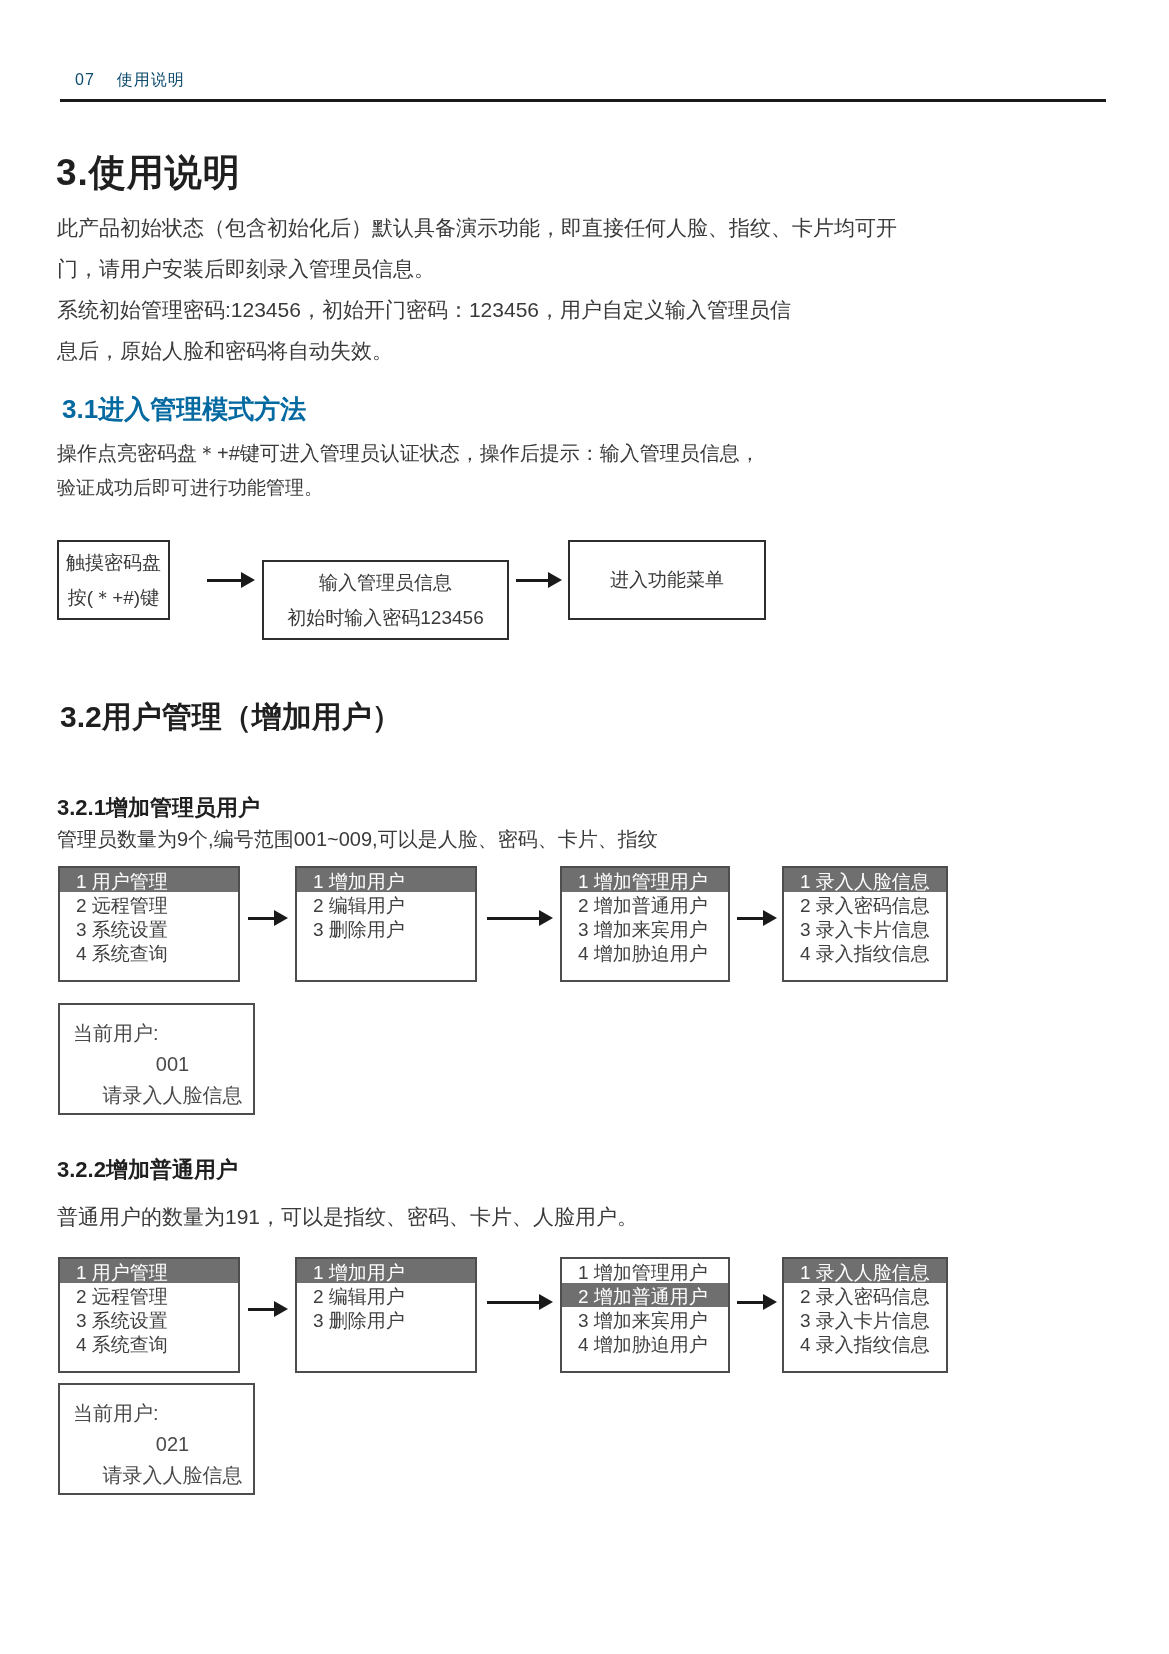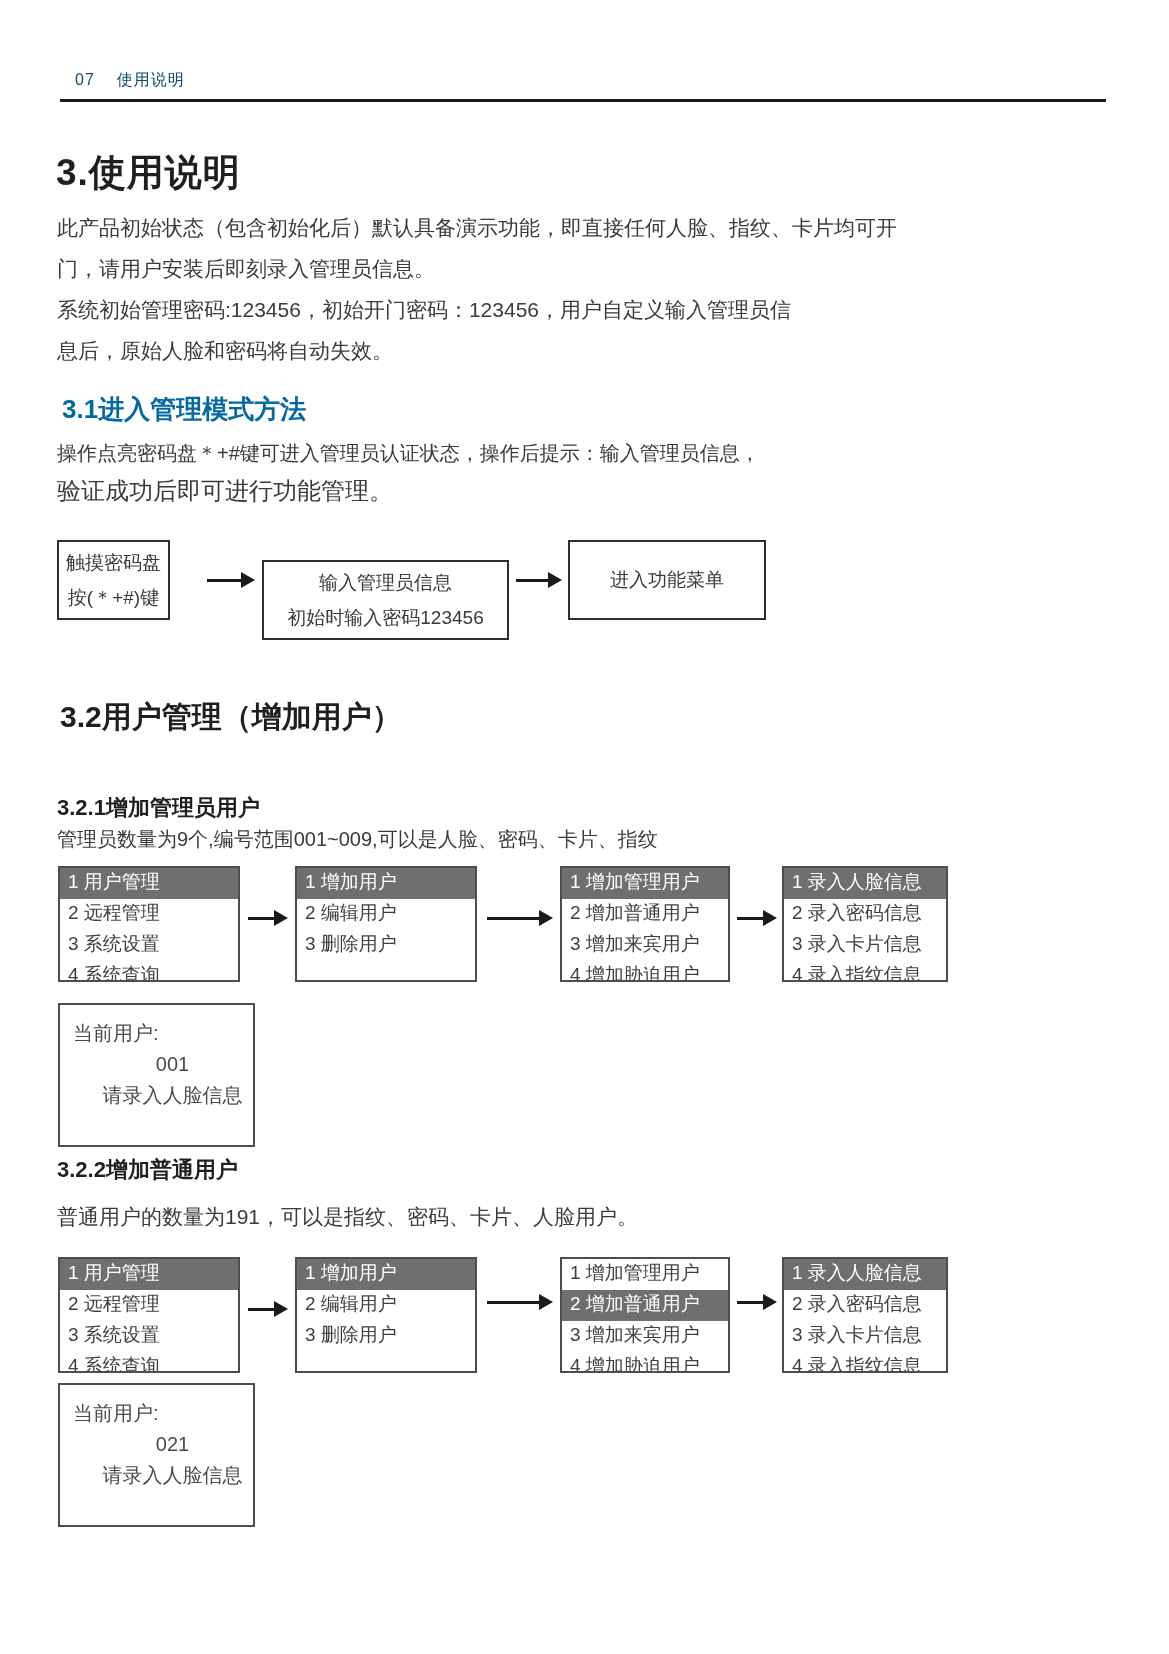--- a/index.html
+++ b/index.html
@@ -23,24 +23,24 @@
     border:2px solid #2e2e2e;box-sizing:border-box;background:#fff;
     display:flex;flex-direction:column;align-items:center;justify-content:center;
     gap:9px;font-size:19px;color:#3a3a3a;text-align:center;white-space:nowrap;
   }
   
   .arrow{display:flex;align-items:center;height:16px;}
   .arrow .shaft{flex:1;height:3px;background:#1a1a1a;}
   .arrow .head{width:0;height:0;border-top:8px solid transparent;border-bottom:8px solid transparent;border-left:14px solid #1a1a1a;}
   
   .menu{border:2px solid #4d4d4d;box-sizing:border-box;background:#fff;height:116px;overflow:hidden;}
-  .menu .mi{height:31px;line-height:28px;padding-left:8px;font-size:19px;color:#3f3f3f;white-space:nowrap;}
+  .menu .mi{height:24px;line-height:28px;padding-left:16px;font-size:19px;color:#3f3f3f;white-space:nowrap;}
   .menu .mi.hl{background:var(--hl-bg,#6f6f6f);color:var(--hl-tx,#ffffff);}
   
-  .screen{border:2px solid #4d4d4d;box-sizing:border-box;width:197px;height:144px;padding-top:13px;font-size:20px;color:#4a4a4a;}
+  .screen{border:2px solid #4d4d4d;box-sizing:border-box;width:197px;height:112px;padding-top:13px;font-size:20px;color:#4a4a4a;}
   .screen .sl{height:31px;line-height:31px;white-space:nowrap;padding-left:32px;}
   .screen .sl.left{padding-left:13px;}
   .screen .sl.center{text-align:center;}
 </style>
 </head>
 <body>
 
 <div class="page">
 
   <div class="abs pheader">
@@ -50,21 +50,21 @@
 
   <div class="abs h1">3.使用说明</div>
 
   <div class="abs body-line" style="left:57px;top:214px;">此产品初始状态（包含初始化后）默认具备演示功能，即直接任何人脸、指纹、卡片均可开</div>
   <div class="abs body-line" style="left:57px;top:255px;">门，请用户安装后即刻录入管理员信息。</div>
   <div class="abs body-line" style="left:57px;top:296px;">系统初始管理密码:123456，初始开门密码：123456，用户自定义输入管理员信</div>
   <div class="abs body-line" style="left:57px;top:337px;">息后，原始人脸和密码将自动失效。</div>
 
   <div class="abs h2" style="left:62px;top:392px;">3.1进入管理模式方法</div>
   <div class="abs body-line" style="left:57px;top:440px;font-size:20px;">操作点亮密码盘＊+#键可进入管理员认证状态，操作后提示：输入管理员信息，</div>
-  <div class="abs body-line" style="left:57px;top:475px;font-size:24px;">验证成功后即可进行功能管理。</div>
+  <div class="abs body-line" style="left:57px;top:475px;font-size:19px;">验证成功后即可进行功能管理。</div>
 
   <div class="abs fbox" style="left:57px;top:540px;width:113px;height:80px;">
     <span>触摸密码盘</span>
     <span>按(＊+#)键</span>
   </div>
   <div class="abs arrow" style="left:207px;top:572px;width:48px;">
     <span class="shaft"></span>
       <span class="head"></span>
   </div>
   <div class="abs fbox" style="left:262px;top:560px;width:247px;height:80px;">

